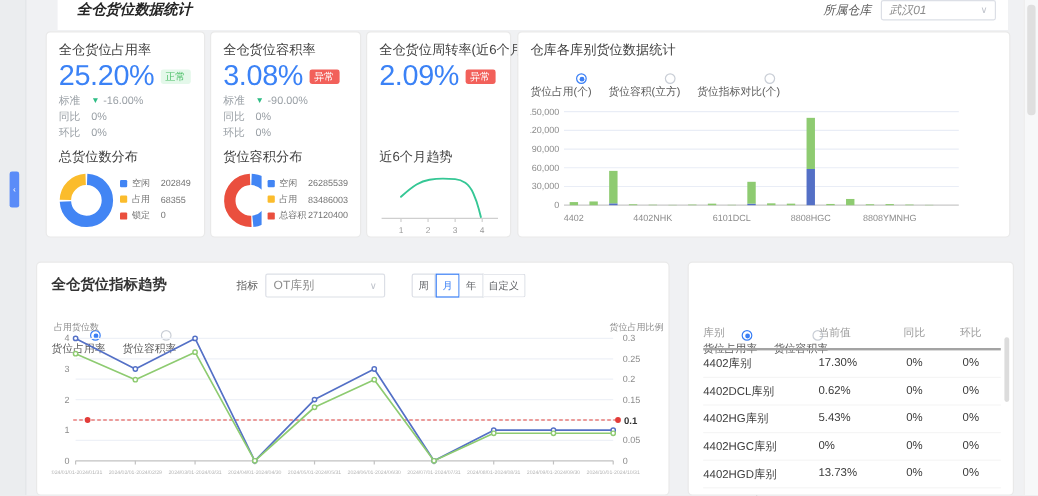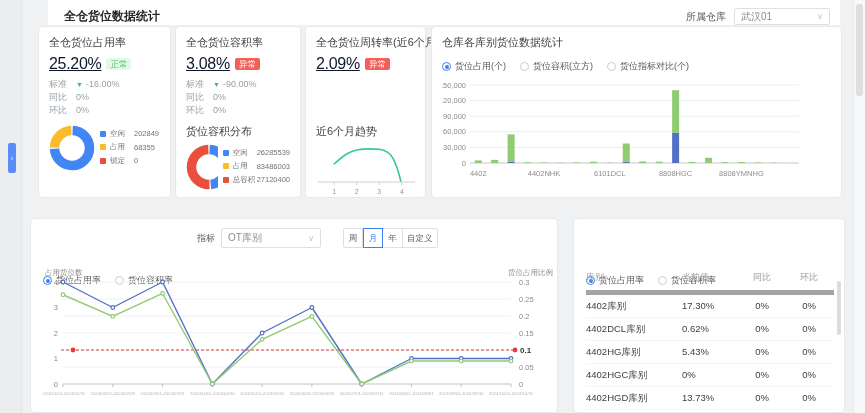--- a/index.html
+++ b/index.html
@@ -6,55 +6,55 @@
   .page{position:relative;width:865px;height:413px;overflow:hidden;background:#f0f1f3;
         font-family:"Liberation Sans","DejaVu Sans",sans-serif;color:#333;}
   svg{font-family:inherit;display:block;}
   
   #rail{position:absolute;left:0;top:0;width:21px;height:100%;background:#ebedef;border-right:1px solid #e3e5e8;}
   #rail-handle{position:absolute;left:8px;top:143px;width:8px;height:30px;background:#5b8cf8;border-radius:2px;
                display:flex;align-items:center;justify-content:center;cursor:pointer;}
   #rail-handle span{color:#fff;font-size:7px;line-height:1;}
   
   #header{position:absolute;left:48px;top:0;width:792px;height:25px;background:#fff;display:flex;
-          align-items:flex-end;justify-content:space-between;padding:0 10px 0 16px;box-sizing:border-box;}
+          align-items:flex-start;justify-content:space-between;padding:0 10px 0 16px;box-sizing:border-box;font-style:italic;}
   #page-title{font-size:12px;font-weight:bold;color:#262626;}
   #header-right{display:flex;align-items:center;}
   .hdr-label{font-size:10px;color:#595959;margin-right:8px;}
   .select{display:flex;align-items:center;justify-content:space-between;border:1px solid #dcdfe6;border-radius:2px;
           background:#fff;padding:0 6px;box-sizing:border-box;cursor:pointer;}
   .select .sval{font-size:10px;color:#8c8c8c;}
   .select .chev{color:#c0c4cc;font-size:8px;margin-left:4px;}
   #wh-select{width:96px;height:17px;}
   
   .card{position:absolute;top:26px;height:172px;background:#fff;border:1px solid #e9e9e9;border-radius:4px;
         box-sizing:border-box;padding:9px 10px;}
   #card-occupancy{left:38px;width:133px;}
   #card-volume{left:175px;width:126px;}
   #card-turnover{left:305px;width:121px;}
   #card-bars{left:431px;width:411px;padding:9px 10px;}
   .card-title{font-size:11px;color:#404040;font-weight:500;line-height:13px;white-space:nowrap;}
   .big-row{margin-top:4px;display:flex;align-items:center;height:22px;}
-  .big{font-size:16px;color:#0f172a;font-weight:500;letter-spacing:-0.3px;text-decoration:underline;}
+  .big{font-size:24px;color:#3b82f6;font-weight:500;letter-spacing:-0.3px;}
   .badge{margin-left:5px;font-size:8.5px;padding:1.5px 4px;border-radius:2px;line-height:1;}
   .badge-success{color:#4fc06a;background:#e4f8ea;}
   .badge-danger{color:#fff;background:#f2605a;}
   .metrics{margin-top:5px;}
   .m-row{display:flex;align-items:center;margin-top:4px;font-size:9px;color:#9aa0a6;line-height:9px;}
   .m-label{width:27px;}
   .tri{color:#2ebd85;font-size:7px;margin-right:3px;line-height:7px;}
   .dist{margin-top:10px;}
   .donut-row{display:flex;margin-top:6px;}
   .legend{margin-left:5px;}
   .lg-item{display:flex;align-items:center;font-size:7.5px;color:#737373;margin:3.5px 0;white-space:nowrap;}
   .lg-sq{width:6px;height:6px;border-radius:1px;margin-right:4px;flex:none;}
   .lg-label{width:24px;flex:none;}
   .trend-sec{margin-top:50px;}
   
-  .radio{display:inline-flex;align-items:center;margin-right:14px;cursor:pointer;}
+  .radio{display:inline-flex;align-items:flex-end;margin-right:14px;cursor:pointer;flex-direction:column;}
   .rdot{width:9px;height:9px;border:1px solid #c9ced6;border-radius:50%;background:#fff;box-sizing:border-box;
         margin-right:4px;position:relative;flex:none;}
   .radio.on .rdot{border-color:#3a7ff5;}
   .radio.on .rdot::after{content:"";position:absolute;left:1.5px;top:1.5px;width:4px;height:4px;border-radius:50%;background:#3a7ff5;}
   .rlabel{font-size:9px;color:#595959;white-space:nowrap;}
   .radios-row{margin-top:8px;white-space:nowrap;}
   
   .panel{position:absolute;top:218px;height:195px;background:#fff;border:1px solid #e9e9e9;border-radius:4px;
          box-sizing:border-box;padding:10px 12px;}
   #panel-trend{left:30px;width:528px;}
@@ -67,21 +67,21 @@
   .pgroup{display:inline-flex;margin-left:22px;}
   .pbtn{min-width:20px;padding:0 4px;height:20px;line-height:18px;border:1px solid #dcdfe6;border-left:none;
         font-size:8.5px;color:#606266;text-align:center;background:#fff;box-sizing:border-box;cursor:pointer;}
   .pbtn:first-child{border-left:1px solid #dcdfe6;border-radius:2px 0 0 2px;}
   .pbtn:last-child{border-radius:0 2px 2px 0;}
   .pbtn.active{color:#3a7ff5;border:1px solid #3a7ff5;}
   #trend-chart{position:absolute;left:12px;top:48px;}
   
   #cmp-table{position:absolute;left:12px;top:50px;width:248px;}
   .tbl-head,.tbl-row{display:grid;grid-template-columns:96px 58px 44px 50px;}
-  .tbl-head{color:#9a9a9a;font-size:9px;padding:2px 0 6px;border-bottom:5px solid #a3a3a3;}
+  .tbl-head{color:#9a9a9a;font-size:9px;padding:2px 0 6px;border-bottom:2px solid #a3a3a3;}
   .tbl-row{color:#3d3d3d;font-size:9.5px;padding:4.5px 0;border-bottom:1px solid #f5f5f5;}
   .tbl-head .c2,.tbl-head .c3,.tbl-row .c2,.tbl-row .c3{text-align:center;}
   #cmp-scroll{position:absolute;right:3px;top:62px;width:4px;height:54px;background:#dcdcdc;border-radius:2px;}
   
   #page-scrollbar{position:absolute;right:0;top:0;width:11px;height:100%;background:#f7f8f9;border-left:1px solid #ebebeb;}
   #page-scroll-thumb{position:absolute;right:2px;top:4px;width:7px;height:92px;background:#dfdfdf;border-radius:3px;}
 </style>
 </head>
 <body>
 
@@ -119,20 +119,21 @@
         <div class="m-row">
           <span class="m-label">同比</span>
           <span class="m-val">0%</span>
         </div>
         <div class="m-row">
           <span class="m-label">环比</span>
           <span class="m-val">0%</span>
         </div>
       </div>
     <div class="dist">
+      <div class="card-title">总货位数分布</div>
       <div class="donut-row">
         <svg width="46" height="46">
             <path d="M23.612374955575884 5.510717655838949 A17.5 17.5 0 1 1 5.520017763102437 23.83679208752576" stroke="#4285f4" stroke-width="9.5" fill="none"></path>
             <path d="M5.504298613942208 22.612143054857235 A17.5 17.5 0 0 1 22.387625044424112 5.510717655838949" stroke="#fbbc2c" stroke-width="9.5" fill="none"></path>
           </svg>
         <div class="legend">
             <div class="lg-item">
               <span class="lg-sq" style="background: rgb(66, 133, 244);"></span>
               <span class="lg-label">空闲</span>
               <span class="lg-val">202849</span>
@@ -273,20 +274,21 @@
         <rect x="328.825" y="85.74" width="7" height="0.26" fill="#8ecb71"></rect>
         <text x="36.225" y="99" font-size="7.5" fill="#8c8c8c" text-anchor="middle">4402</text>
         <text x="102.02499999999999" y="99" font-size="7.5" fill="#8c8c8c" text-anchor="middle">4402NHK</text>
         <text x="167.825" y="99" font-size="7.5" fill="#8c8c8c" text-anchor="middle">6101DCL</text>
         <text x="233.625" y="99" font-size="7.5" fill="#8c8c8c" text-anchor="middle">8808HGC</text>
         <text x="299.425" y="99" font-size="7.5" fill="#8c8c8c" text-anchor="middle">8808YMNHG</text>
       </svg>
   </div>
 
   <div class="panel" id="panel-trend">
+    <div class="panel-title">全仓货位指标趋势</div>
     <div id="trend-controls">
       <span class="hdr-label">指标</span>
       <div class="select" id="indicator-select">
         <span class="sval">OT库别</span>
         <span class="chev">∨</span>
       </div>
       <div class="pgroup">
           <span class="pbtn">周</span>
           <span class="pbtn active">月</span>
           <span class="pbtn">年</span>

